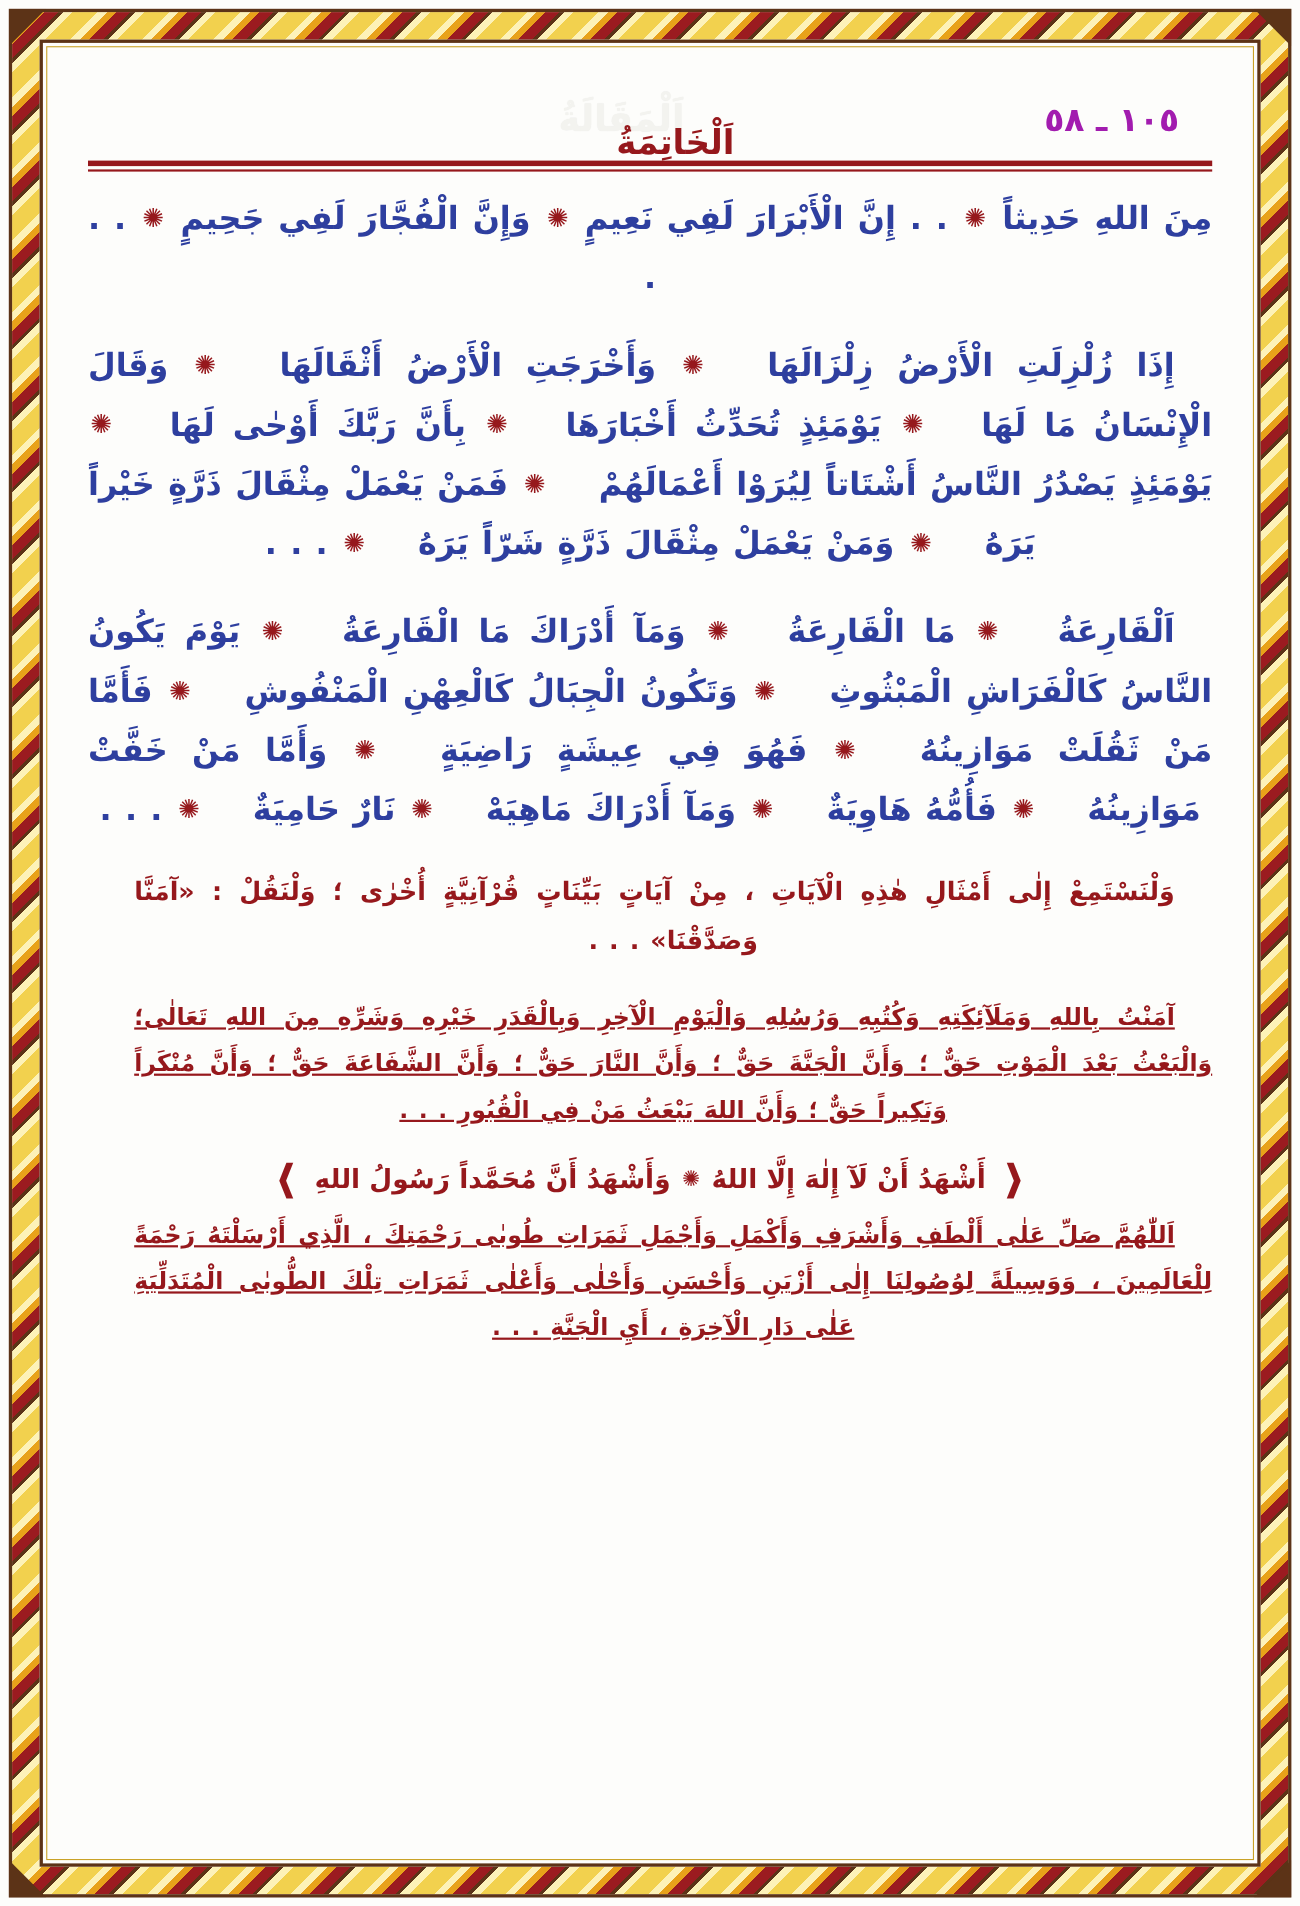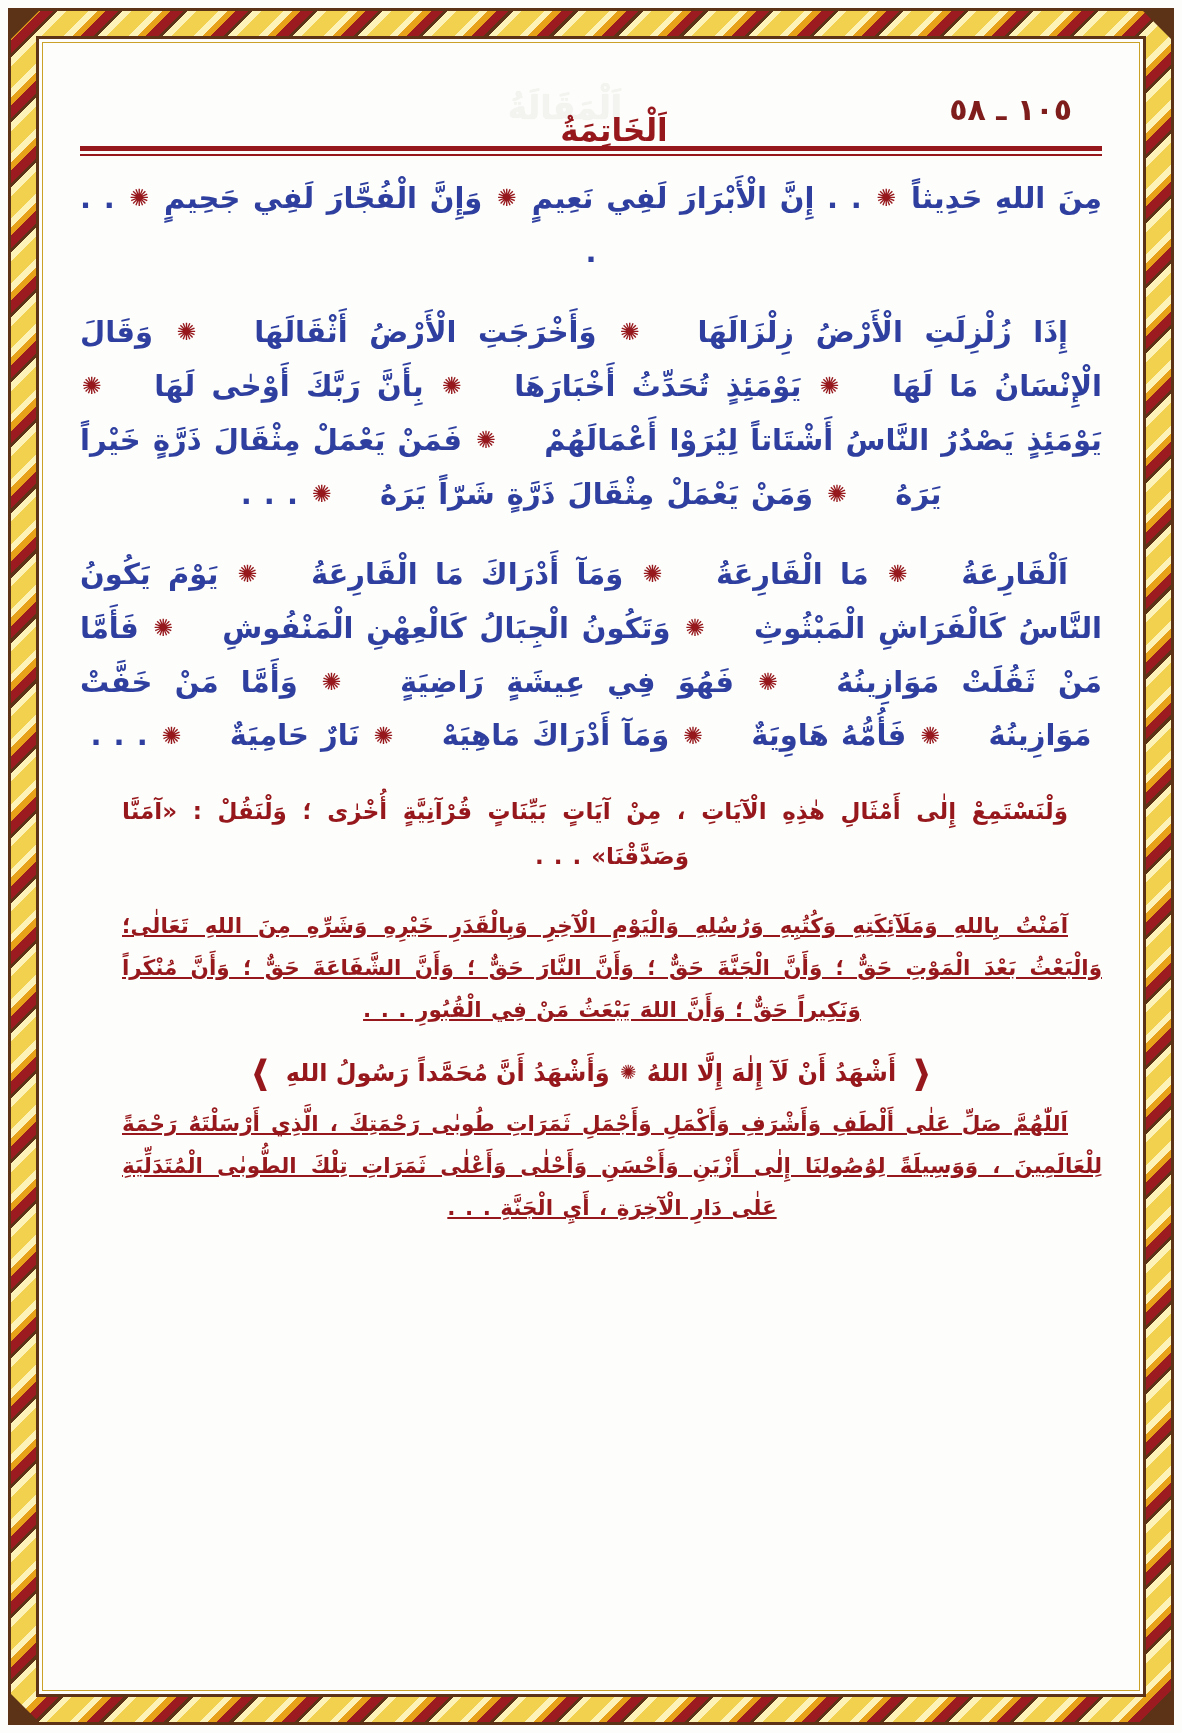--- a/index.html
+++ b/index.html
@@ -81,21 +81,21 @@
 
   
   .header {
     position: relative;
     height: 74px;
   }
   .page-number {
     position: absolute;
     top: 22px;
     right: 30px;
-    color: #7f1d1d;
+    color: #a21caf;
     font-size: 30px;
     font-weight: bold;
     letter-spacing: 3px;
     direction: rtl;
   }
   .header-title-wrap {
     position: absolute;
     top: 10px;
     left: 0;
     right: 0;

